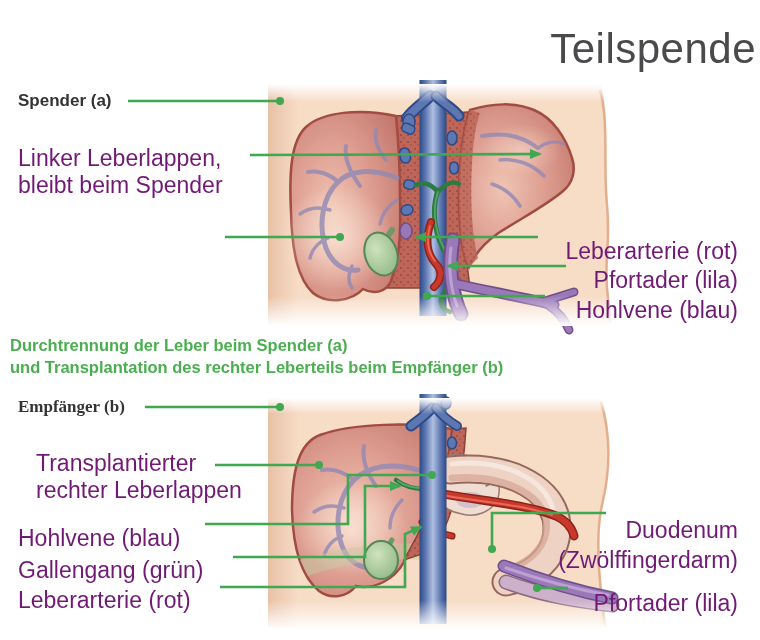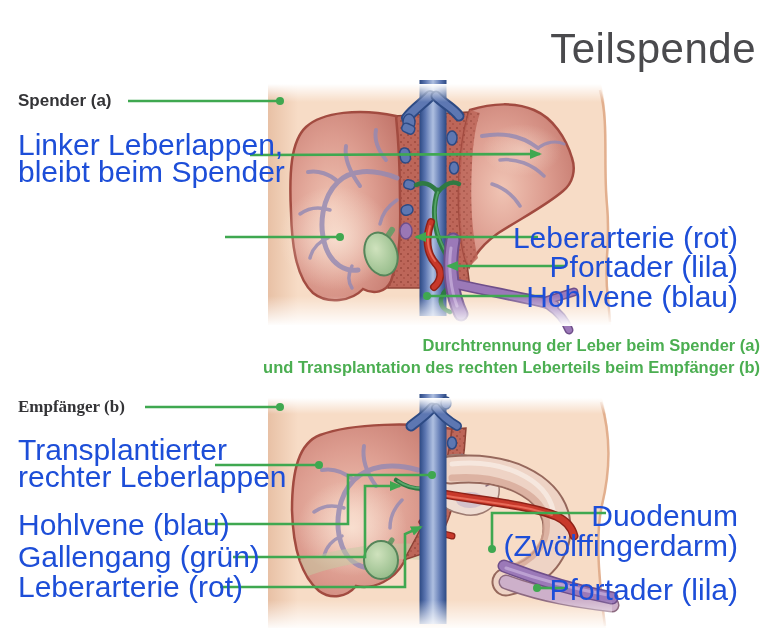--- a/index.html
+++ b/index.html
@@ -1,26 +1,26 @@
 <!DOCTYPE html>
 <html><head>
 <meta charset="utf-8">
 <style>
   html,body{margin:0;padding:0;background:#ffffff;}
   .canvas{
     position:relative;width:760px;height:640px;background:#ffffff;overflow:hidden;
     font-family:"Liberation Sans","DejaVu Sans",sans-serif;
   }
   .art{position:absolute;left:0;top:0;}
-  .lbl{position:absolute;color:#1d4ed8;font-size:30px;line-height:27px;white-space:nowrap;}
+  .lbl{position:absolute;color:#701a75;font-size:23px;line-height:27px;white-space:nowrap;margin-top:14px;}
   .lbl.rt{text-align:right;right:22px;}
   .tag{position:absolute;color:#343437;font-size:17px;font-weight:bold;white-space:nowrap;}
   .title{position:absolute;left:0;top:25px;width:756px;text-align:right;
          font-size:42px;color:#4a4a4d;letter-spacing:.5px;}
-  .caption{position:absolute;left:10px;top:335px;width:750px;text-align:right;
+  .caption{position:absolute;left:10px;top:335px;width:750px;text-align:left;
            color:#4bae51;font-size:16.5px;font-weight:bold;line-height:21.5px;}
 </style>
 </head>
 <body>
 
 <div class="canvas">
 
   <svg class="art" width="760" height="640" viewBox="0 0 760 640">
     <defs>
       <linearGradient id="cavaG" x1="0" y1="0" x2="1" y2="0">
@@ -278,26 +278,26 @@
 
   <div class="lbl" style="left:18px;top:216px;">
   </div>
 
   <div class="lbl rt" style="top:224px;">Leberarterie (rot)</div>
   <div class="lbl rt" style="top:253px;">Pfortader (lila)</div>
   <div class="lbl rt" style="top:283px;">Hohlvene (blau)</div>
 
   <div class="caption">
     <div>Durchtrennung der Leber beim Spender (a)</div>
-    <div>und Transplantation des rechten Leberteils beim Empfänger (b)</div>
+    <div>und Transplantation des rechter Leberteils beim Empfänger (b)</div>
   </div>
 
   <div class="tag" style="left:18px;top:397px;font-family:Liberation Serif, serif;">Empfänger (b)</div>
 
-  <div class="lbl" style="left:18px;top:436px;">
+  <div class="lbl" style="left:36px;top:436px;">
     <div>Transplantierter</div>
     <div>rechter Leberlappen</div>
   </div>
 
   <div class="lbl" style="left:18px;top:511px;">Hohlvene (blau)</div>
   <div class="lbl" style="left:18px;top:543px;">Gallengang (grün)</div>
   <div class="lbl" style="left:18px;top:573px;">Leberarterie (rot)</div>
 
   <div class="lbl rt" style="top:501px;line-height:30px;">
     <div>Duodenum</div>

